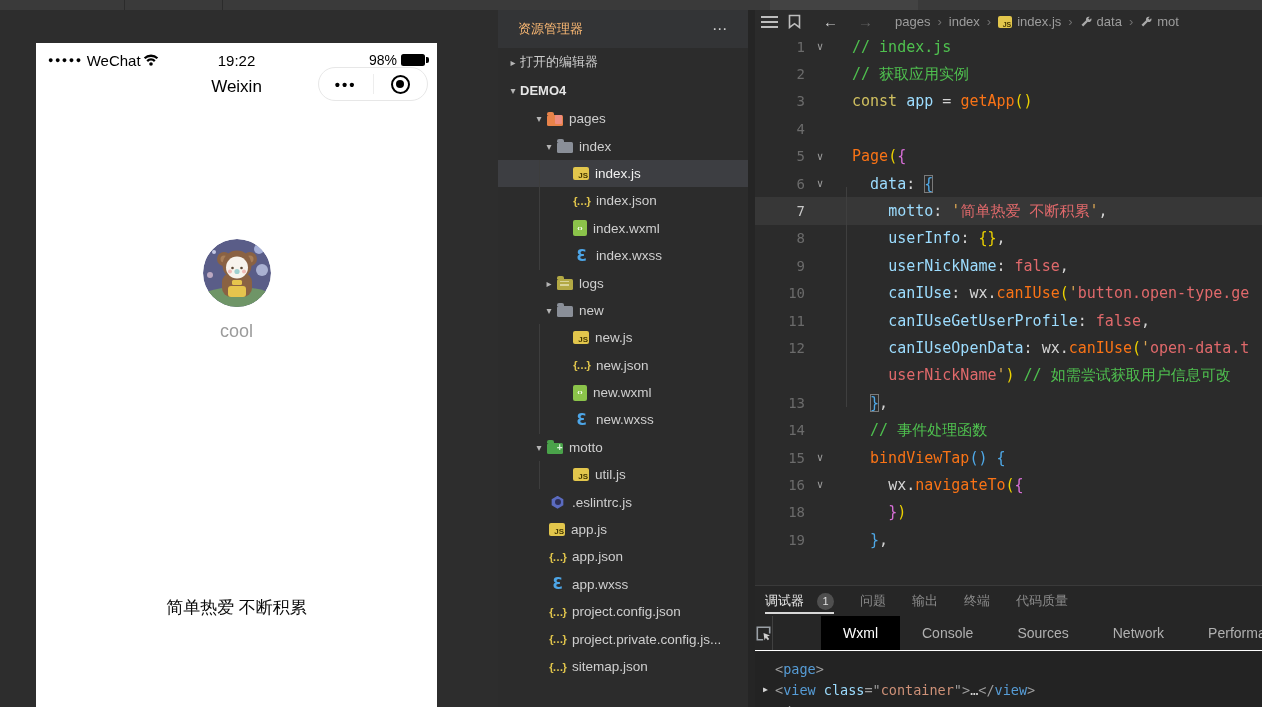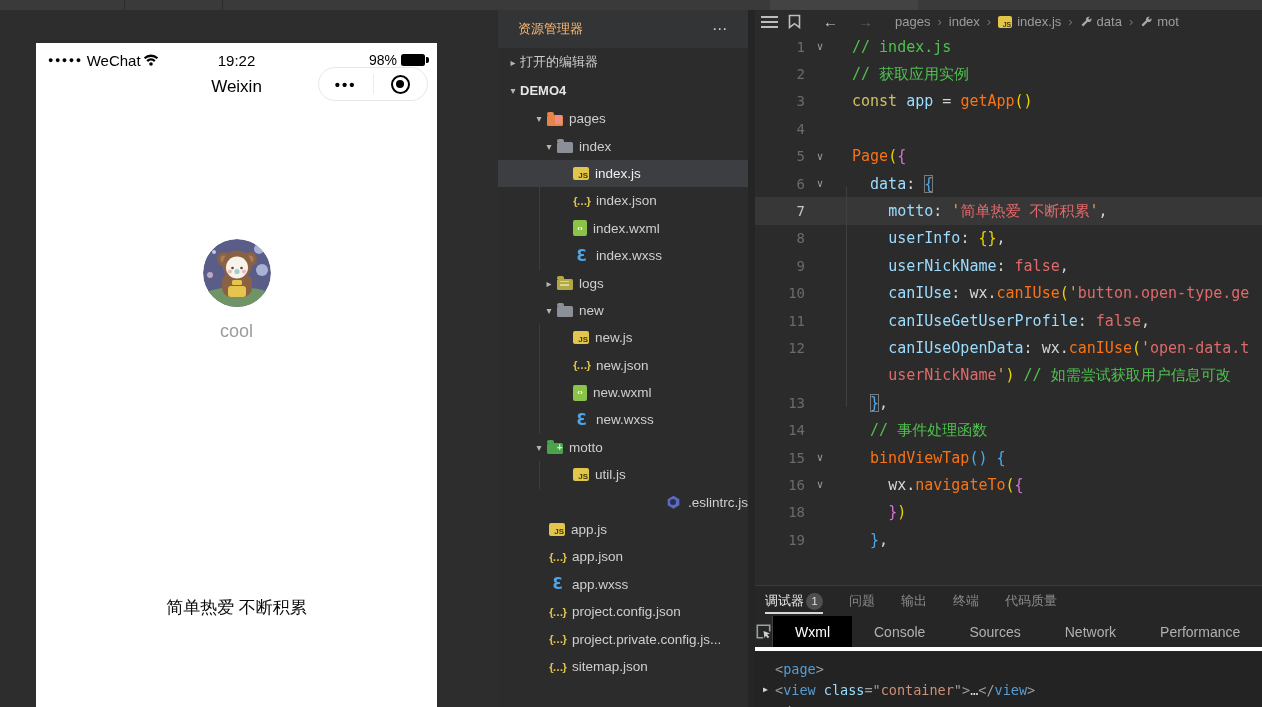--- a/index.html
+++ b/index.html
@@ -97,26 +97,26 @@
   .ct { padding-left:6px;margin-left:11px; }
   .cm { color:#4fc14f; } .kw { color:#d0c060; } .vr { color:#9cdcfe; } .op { color:#d4d4d4; }
   .fn { color:#f97316; } .st { color:#e0696b; } .q { color:#d9a553; }
   .b1 { color:#ebd100; } .b2 { color:#d96fd9; } .b3 { color:#4fa9e8; }
   .bx { outline:1px solid #7a7a7a; outline-offset:-1px; }
   .cguide { position:absolute; width:1px; background:#3f3f3f; }
 
   
   #debugger { position:absolute; left:755px; top:585px; width:507px; height:122px; background:#262626; border-top:1px solid #3a3a3a; }
   #dbg-tabs { height:30px; display:flex; align-items:center; padding-left:10px; gap:26px; font-size:13px; color:#8a8a8a; }
-  .dtab { position:relative; display:flex; align-items:center; gap:2px; height:100%; }
+  .dtab { position:relative; display:flex; align-items:center; gap:13px; height:100%; }
   .dtab.active { color:#e8e8e8; }
   .dtab.active::after { content:''; position:absolute; left:0; bottom:2px; width:100%; height:2px; background:#d8d8d8; }
   .badge { width:17px; height:17px; border-radius:50%; background:#4f4f4f; color:#e0e0e0; font-size:11px;
            display:inline-flex; align-items:center; justify-content:center; }
-  #devtools-tabs { height:35px; display:flex; align-items:stretch; border-bottom:4px solid #ffffff; background:#262626; }
+  #devtools-tabs { height:35px; display:flex; align-items:stretch; border-bottom:1px solid #ffffff; background:#262626;gap:48px; }
   .insp { width:36px; display:flex; align-items:center; justify-content:center; border-right:1px solid #404040; }
   .vtab { display:flex; align-items:center; padding:0 22px; color:#b0b0b0; font-size:14px; }
   .vtab.active { background:#000; color:#fff; }
   #wxml { position:absolute; left:0; top:66px; right:0; bottom:0; background:#232323; padding:6px 0 0 8px;
           font-family:"DejaVu Sans Mono","Liberation Mono",monospace; font-size:13.5px; overflow:hidden; }
   .wrow { height:21px; display:flex; align-items:center; white-space:pre; }
   .warr { width:12px; font-size:8px; color:#d4d4d4; flex:none; }
   .wp { color:#9e9e9e; } .wtag { color:#569cd6; } .wattr { color:#9cdcfe; } .wval { color:#ce9178; } .wtxt { color:#d4d4d4; }
 </style>
 </head>
@@ -281,21 +281,21 @@
           <span class="ic">
             <span class="fol fol-utils"></span>
           </span>
           <span class="tlabel">motto</span>
         </div>
         <div class="trow" style="padding-left: 61px;">
           <span class="chev"></span>
           <span class="ic ic-js">JS</span>
           <span class="tlabel">util.js</span>
         </div>
-        <div class="trow" style="padding-left: 37px; justify-content: flex-end;">
+        <div class="trow" style="padding-left: 37px;">
           <span class="chev"></span>
           <span class="ic ic-eslint">
             <i></i>
           </span>
           <span class="tlabel">.eslintrc.js</span>
         </div>
         <div class="trow" style="padding-left: 37px;">
           <span class="chev"></span>
           <span class="ic ic-js">JS</span>
           <span class="tlabel">app.js</span>

